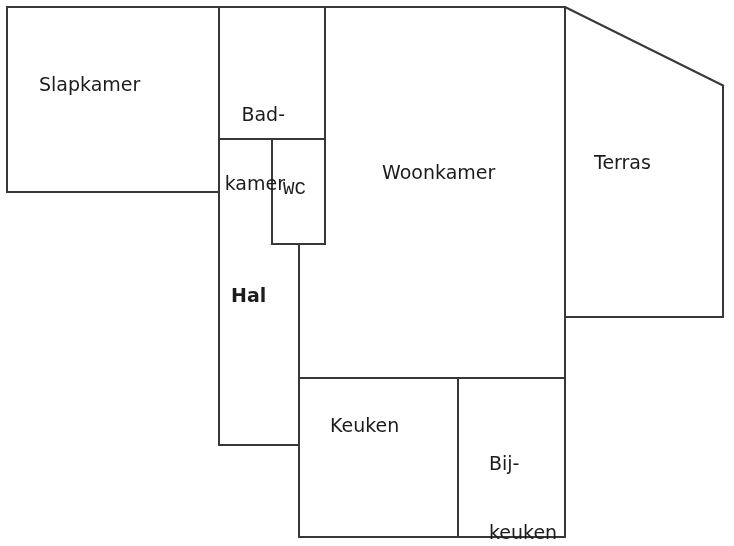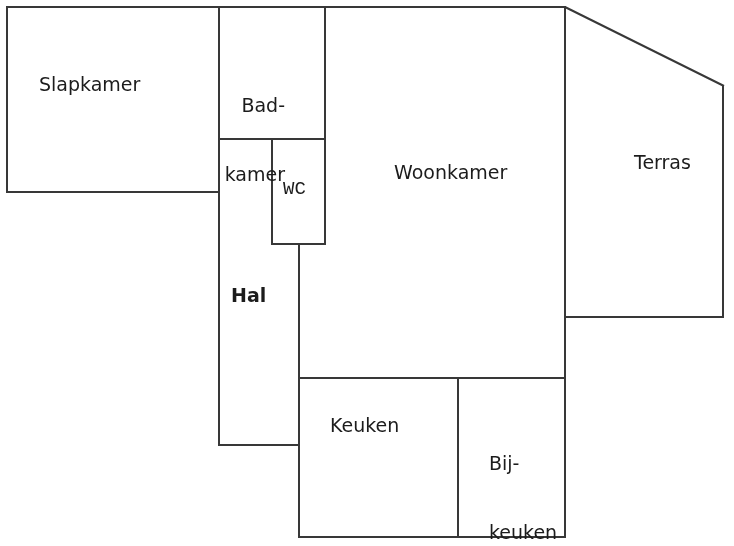--- a/index.html
+++ b/index.html
@@ -33,24 +33,24 @@
   }
   .room-label {
     position: absolute;
     font-size: 19px;
     line-height: 23px;
     color: var(--color-text, #1c1c1c);
     white-space: pre;
   }
   .room-label .line { display: block; }
   .lbl-slapkamer { left: 39px;  top: 73px; }
-  .lbl-badkamer  { right: 449px; top: 48px; text-align: right; }
+  .lbl-badkamer  { right: 449px; top: 57px; text-align: right; }
   .lbl-wc        { left: 283px; top: 178px; font-family: Liberation Mono, monospace; }
-  .lbl-woonkamer { left: 394px; top: 161px; }
-  .lbl-terras    { left: 594px; top: 151px; margin-left: 40px; }
+  .lbl-woonkamer { left: 382px; top: 161px; }
+  .lbl-terras    { left: 594px; top: 151px; }
   .lbl-hal       { left: 231px; top: 284px; font-weight: bold; }
   .lbl-keuken    { left: 330px; top: 414px; }
   .lbl-bijkeuken { left: 489px; top: 406px; }
 </style>
 </head>
 <body>
 
 <div class="floorplan">
 
   <svg class="walls" width="734" height="546" viewBox="0 0 734 546" xmlns="http://www.w3.org/2000/svg">

